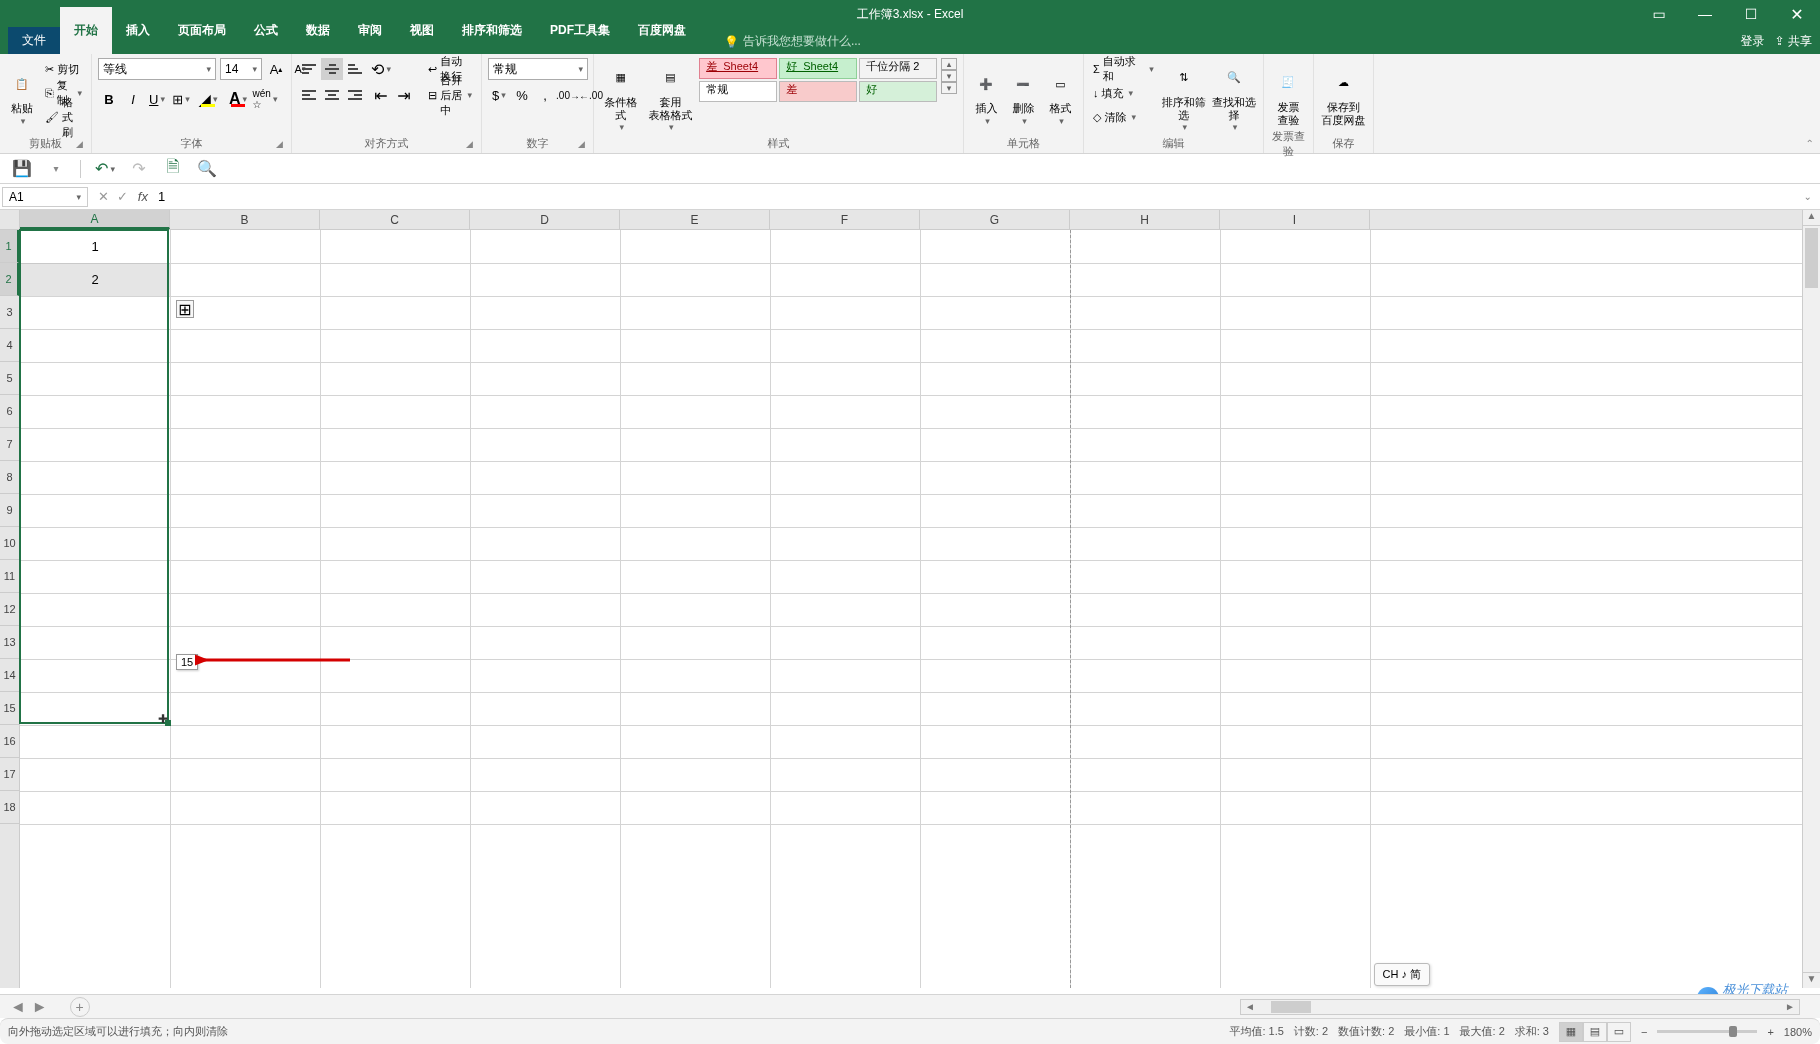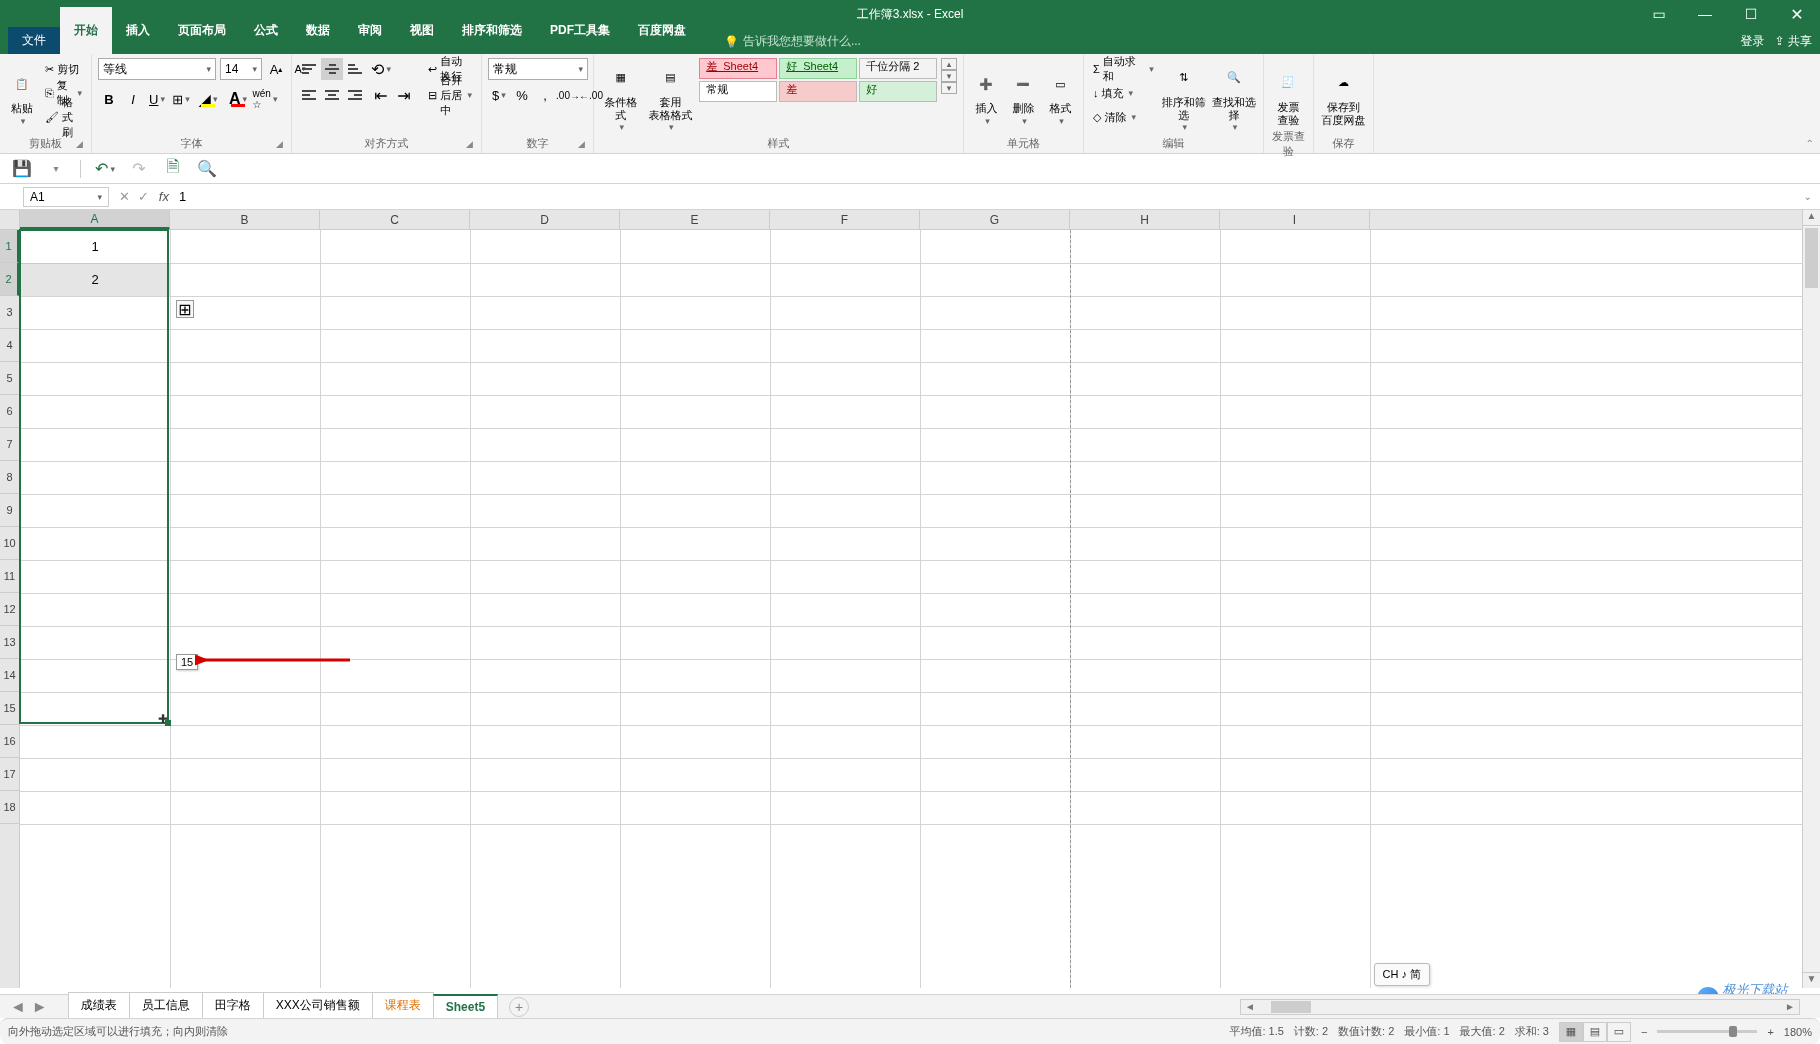--- a/index.html
+++ b/index.html
@@ -65,21 +65,21 @@
 .style-green { background: #d5f0d9; color: #006100; }
 .style-scroll { width: 16px; display: flex; flex-direction: column; }
 .style-scroll div { flex:1; border: 1px solid #aaa; display:flex; align-items:center; justify-content:center; font-size:9px; color:#666; }
 
 
 .qat { height: 30px; background: #fff; border-bottom: 1px solid #d4d4d4; display: flex; align-items: center; gap: 14px; padding: 0 12px; }
 .qat-btn { width: 20px; height: 20px; display: flex; align-items: center; justify-content: center; color: #217346; }
 
 
 .formula-bar { height: 26px; background: #fff; border-bottom: 1px solid #d4d4d4; display: flex; align-items: center; }
-.name-box { width: 86px; height: 20px; border: 1px solid #ccc; margin-left: 23px; background: #fff; font-size: 12px; padding: 0 6px; display: flex; align-items: center; }
+.name-box { width: 86px; height: 20px; border: 1px solid #ccc; margin-left: 2px; background: #fff; font-size: 12px; padding: 0 6px; display: flex; align-items: center; }
 .fb-btns { display: flex; margin-left: 10px; gap: 8px; color: #999; font-size: 13px; }
 .fx-label { margin-left: 10px; font-style: italic; font-size: 13px; color: #555; }
 .formula-input { margin-left: 10px; font-size: 13px; }
 
 
 .grid-area { position: absolute; top: 210px; left: 0; right: 0; bottom: 56px; overflow: hidden; }
 .corner { position: absolute; top: 0; left: 0; width: 20px; height: 20px; background: #e6e6e6; border-right: 1px solid #ccc; border-bottom: 1px solid #ccc; }
 .col-headers { position: absolute; top: 0; left: 20px; right: 18px; height: 20px; display: flex; background: #e6e6e6; border-bottom: 1px solid #ccc; }
 .col-h { border-right: 1px solid #ccc; font-size: 12px; display: flex; align-items: center; justify-content: center; color: #444; }
 .col-h.sel { background: #d2d2d2; border-bottom: 2px solid #217346; color: #217346; }
@@ -590,28 +590,20 @@
   <span style="width:22px;height:22px;border-radius:50%;background:linear-gradient(135deg,#5fb4ff,#2a7dd4);display:inline-block"></span>
   <span style="white-space:pre-line;line-height:1.1">极光下载站
 www.xz7.com</span>
 </div>
 
 <div class="sheet-bar">
   <div class="sheet-nav">
     <span>◄</span>
     <span>►</span>
   </div>
-  <div class="sheet-tabs" id="sheettabs">
-      <div class="sheet-tab">成绩表</div>
-      <div class="sheet-tab">员工信息</div>
-      <div class="sheet-tab">田字格</div>
-      <div class="sheet-tab">XXX公司销售额</div>
-      <div class="sheet-tab highlight">课程表</div>
-      <div class="sheet-tab active">Sheet5</div>
-    </div>
   <div class="add-sheet">+</div>
   <div class="hscroll">
     <span style="padding:0 4px;color:#777;font-size:10px">◄</span>
     <div class="track">
         <div class="thumb"></div>
       </div>
     <span style="padding:0 4px;color:#777;font-size:10px">►</span>
   </div>
 </div>
 

